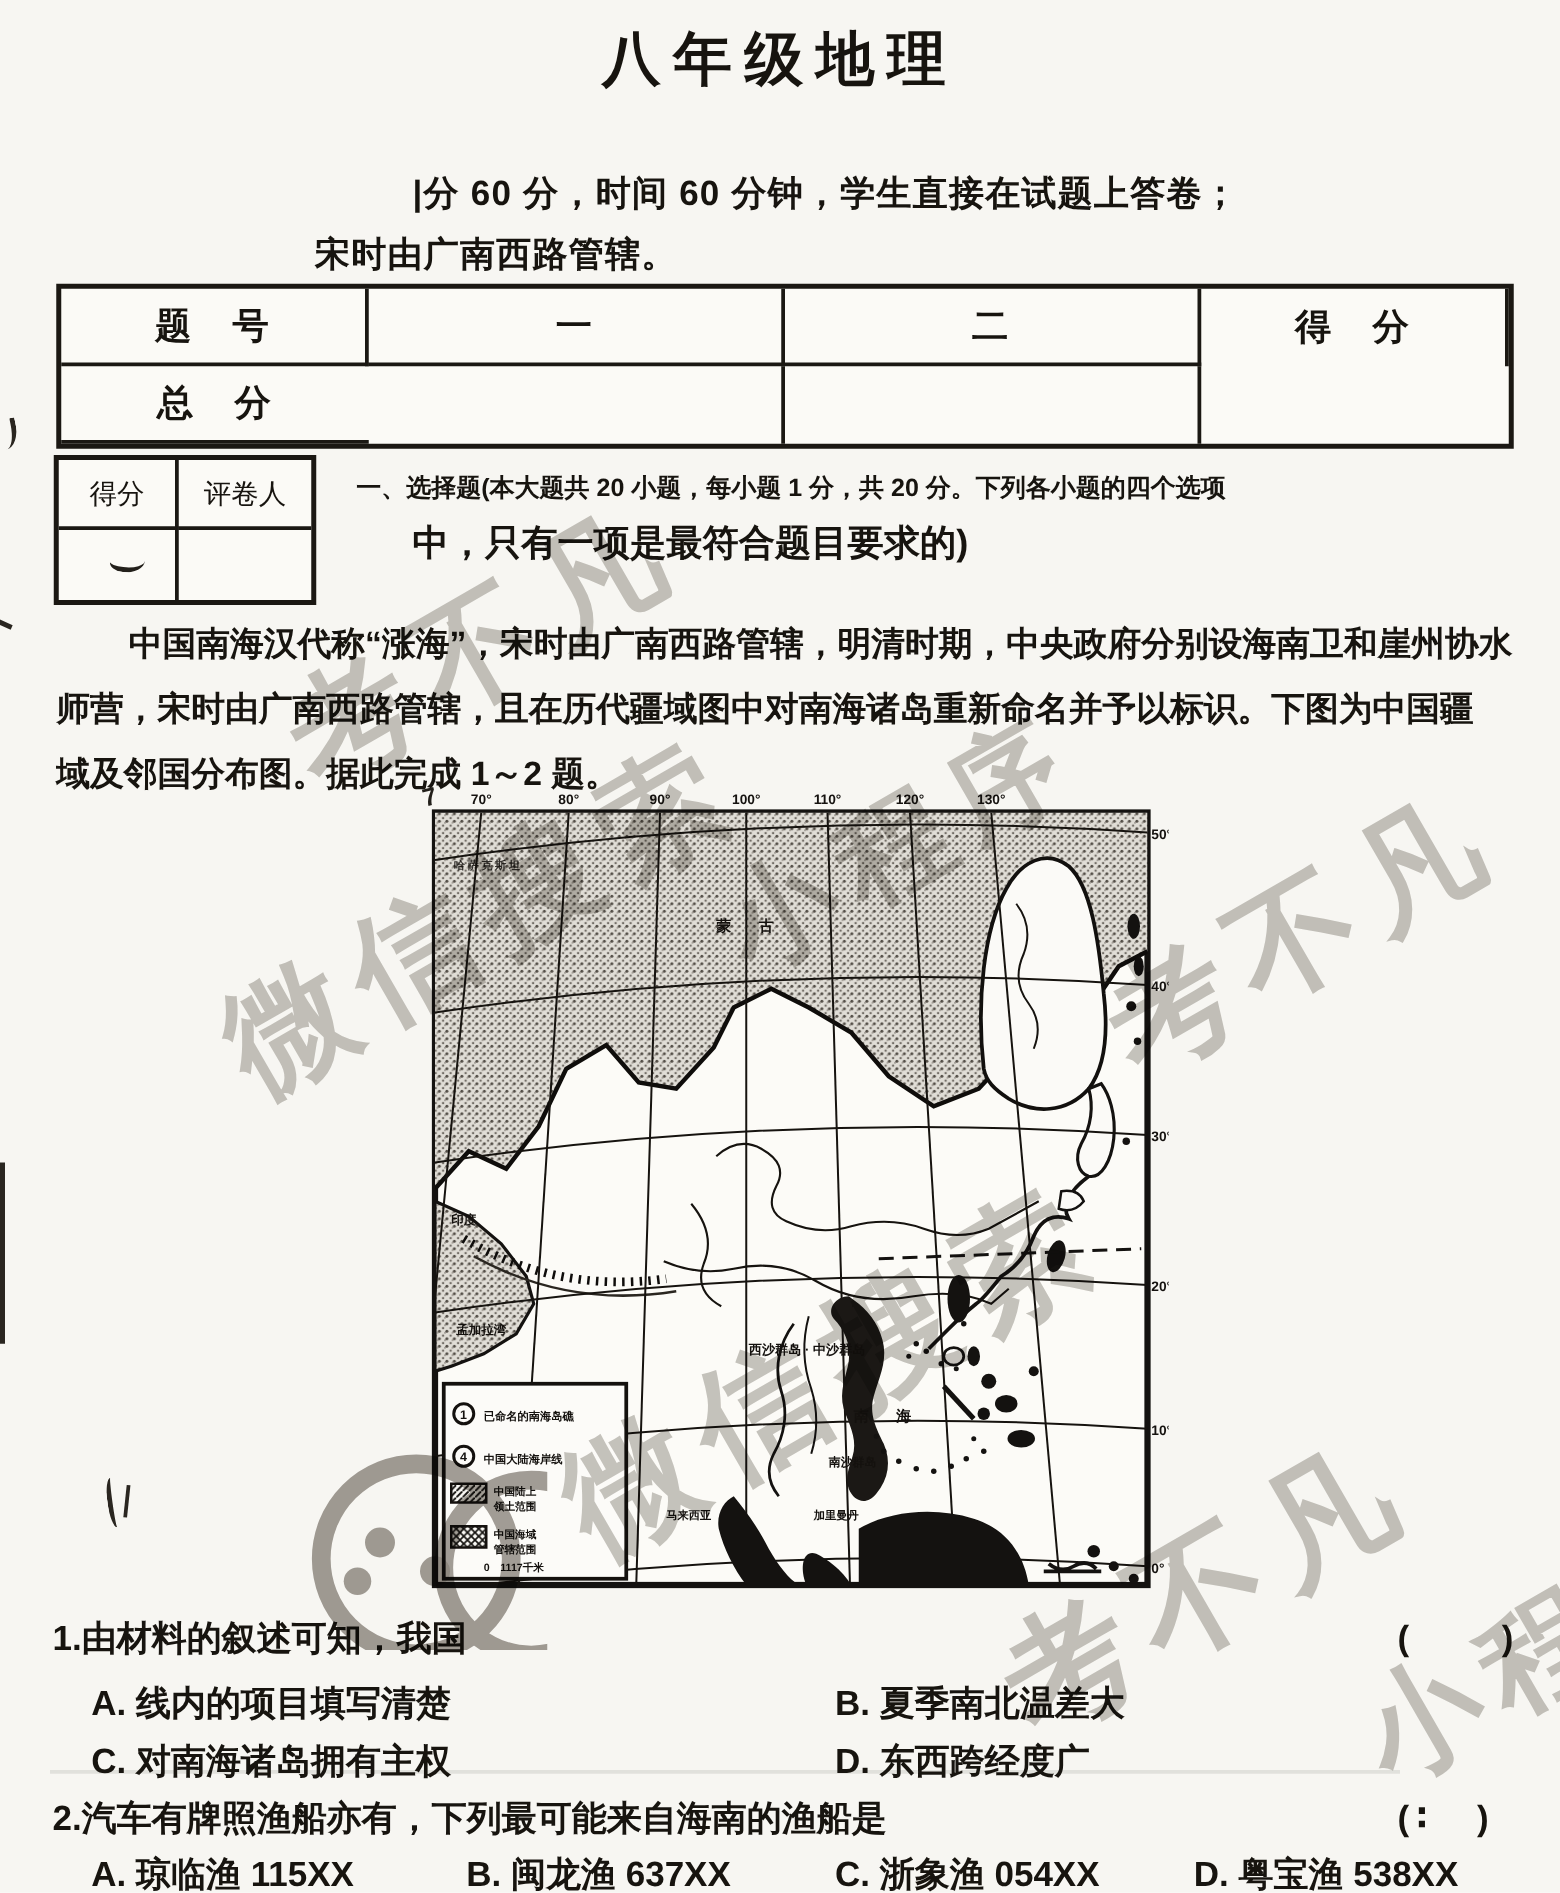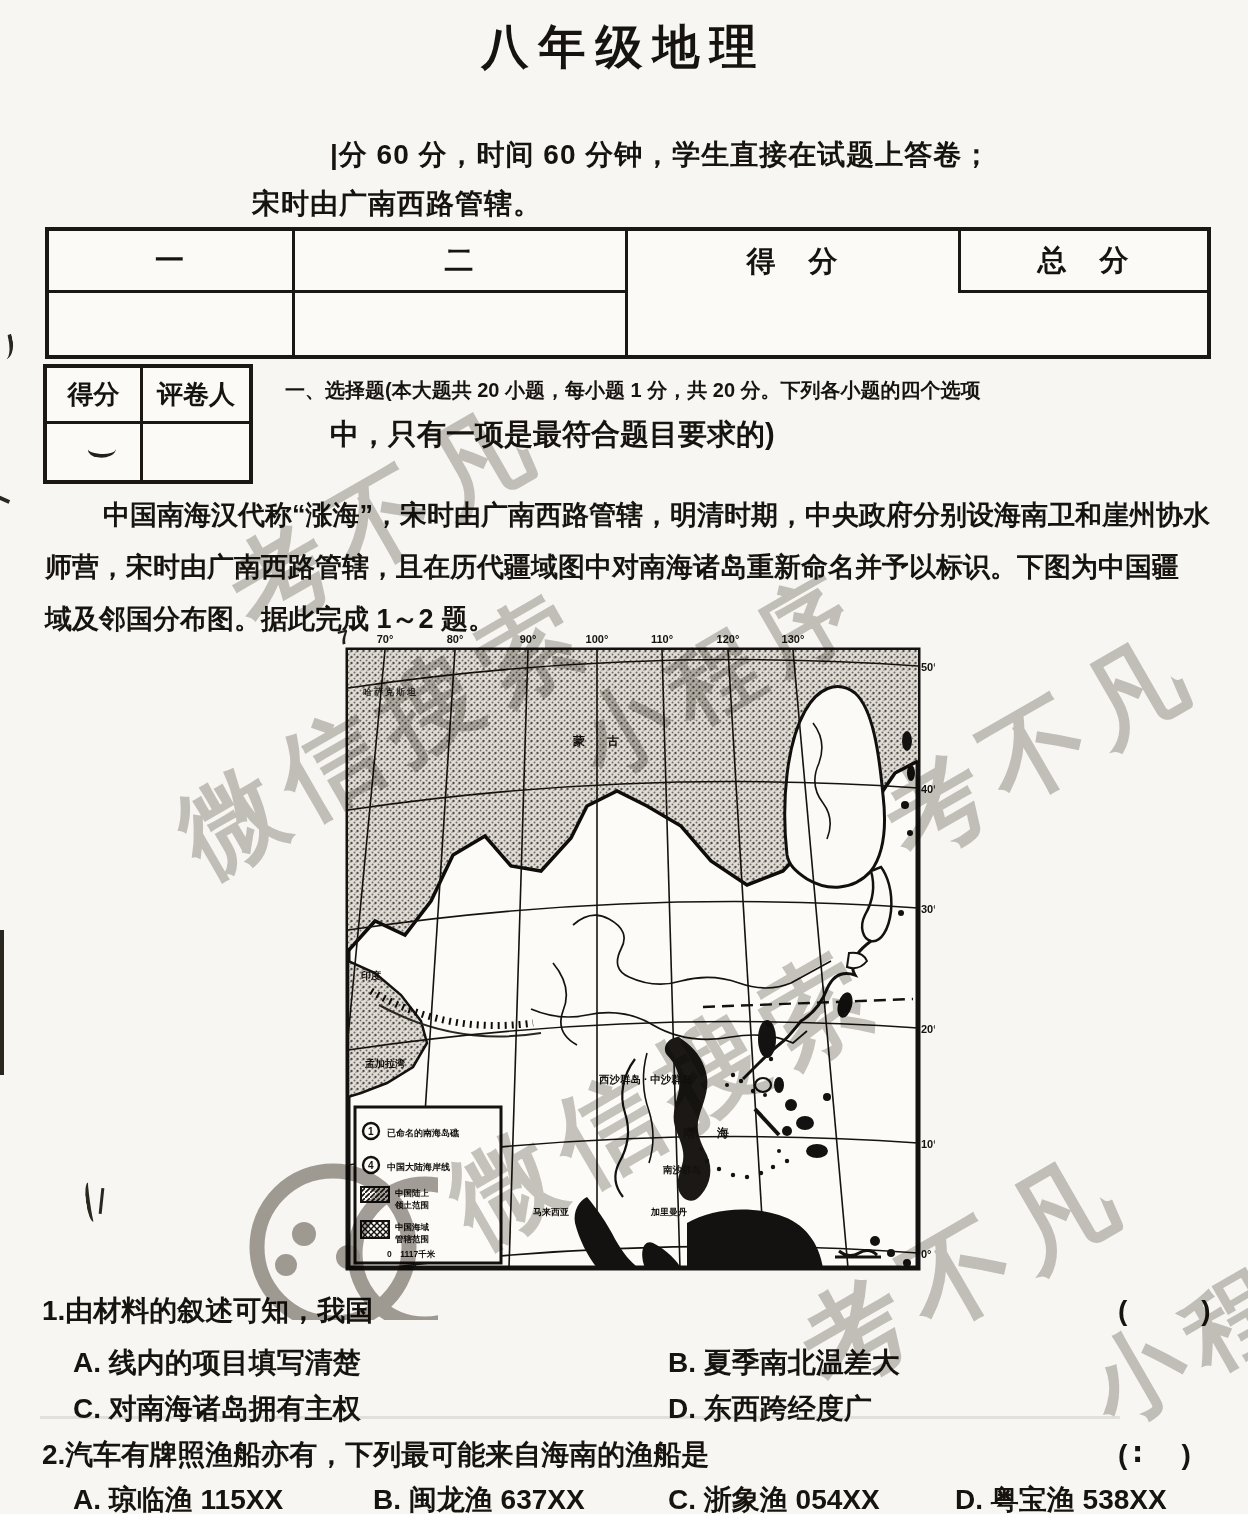--- a/index.html
+++ b/index.html
@@ -18,21 +18,21 @@
   .score-table{left:45px;top:227px;width:1158px;height:124px;border:4px solid #1b1813;display:grid;
     grid-template-columns:246px 333px 333px 1fr;grid-template-rows:1fr 1fr;background:#fbfaf6;}
   .score-table .cell{border-right:3px solid #1b1813;border-bottom:3px solid #1b1813;display:flex;align-items:center;justify-content:center;
     font-size:29px;font-weight:900;letter-spacing:2px;}
   .score-table .cell.last{border-right:none;}
   .score-table .cell.bot{border-bottom:none;}
   
   .grader{left:43px;top:364px;width:202px;height:112px;border:4px solid #1b1813;display:grid;
     grid-template-columns:96px 1fr;grid-template-rows:1fr 1fr;background:#fbfaf6;}
   .grader .cell{border-right:3px solid #1b1813;border-bottom:3px solid #1b1813;display:flex;align-items:center;justify-content:center;
-    font-size:26px;font-weight:700;}
+    font-size:22px;font-weight:400;}
   .grader .cell.last{border-right:none;}
   .grader .cell.bot{border-bottom:none;}
   .pen-mark{left:88px;top:440px;width:28px;height:14px;border-bottom:4px solid #23201b;border-radius:0 0 60% 40%;transform:rotate(6deg);}
   
   .sec1{left:285px;top:377px;font-size:20px;font-weight:900;}
   .sec2{left:330px;top:415px;font-size:29px;font-weight:900;}
   .p1{left:103px;top:497px;font-size:27px;font-weight:700;}
   .p2{left:45px;top:549px;font-size:27px;font-weight:700;}
   .p3{left:45px;top:601px;font-size:27px;font-weight:700;}
   
@@ -71,20 +71,21 @@
   .ghost-band{left:40px;top:1416px;width:1080px;height:3px;background:rgba(40,36,30,0.10);}
 </style>
 </head>
 <body>
 
 <div class="abs doc-title">八年级地理</div>
 <div class="abs hline1">|分 60 分，时间 60 分钟，学生直接在试题上答卷；</div>
 <div class="abs hline2">宋时由广南西路管辖。</div>
 
 <div class="abs score-table">
+  <div class="cell">题　号</div>
   <div class="cell">一</div>
   <div class="cell">二</div>
   <div class="cell bot">得　分</div>
   <div class="cell last">总　分</div>
   <div class="cell bot"></div>
   <div class="cell bot"></div>
   <div class="cell bot last"></div>
 </div>
 
 <div class="abs grader">

